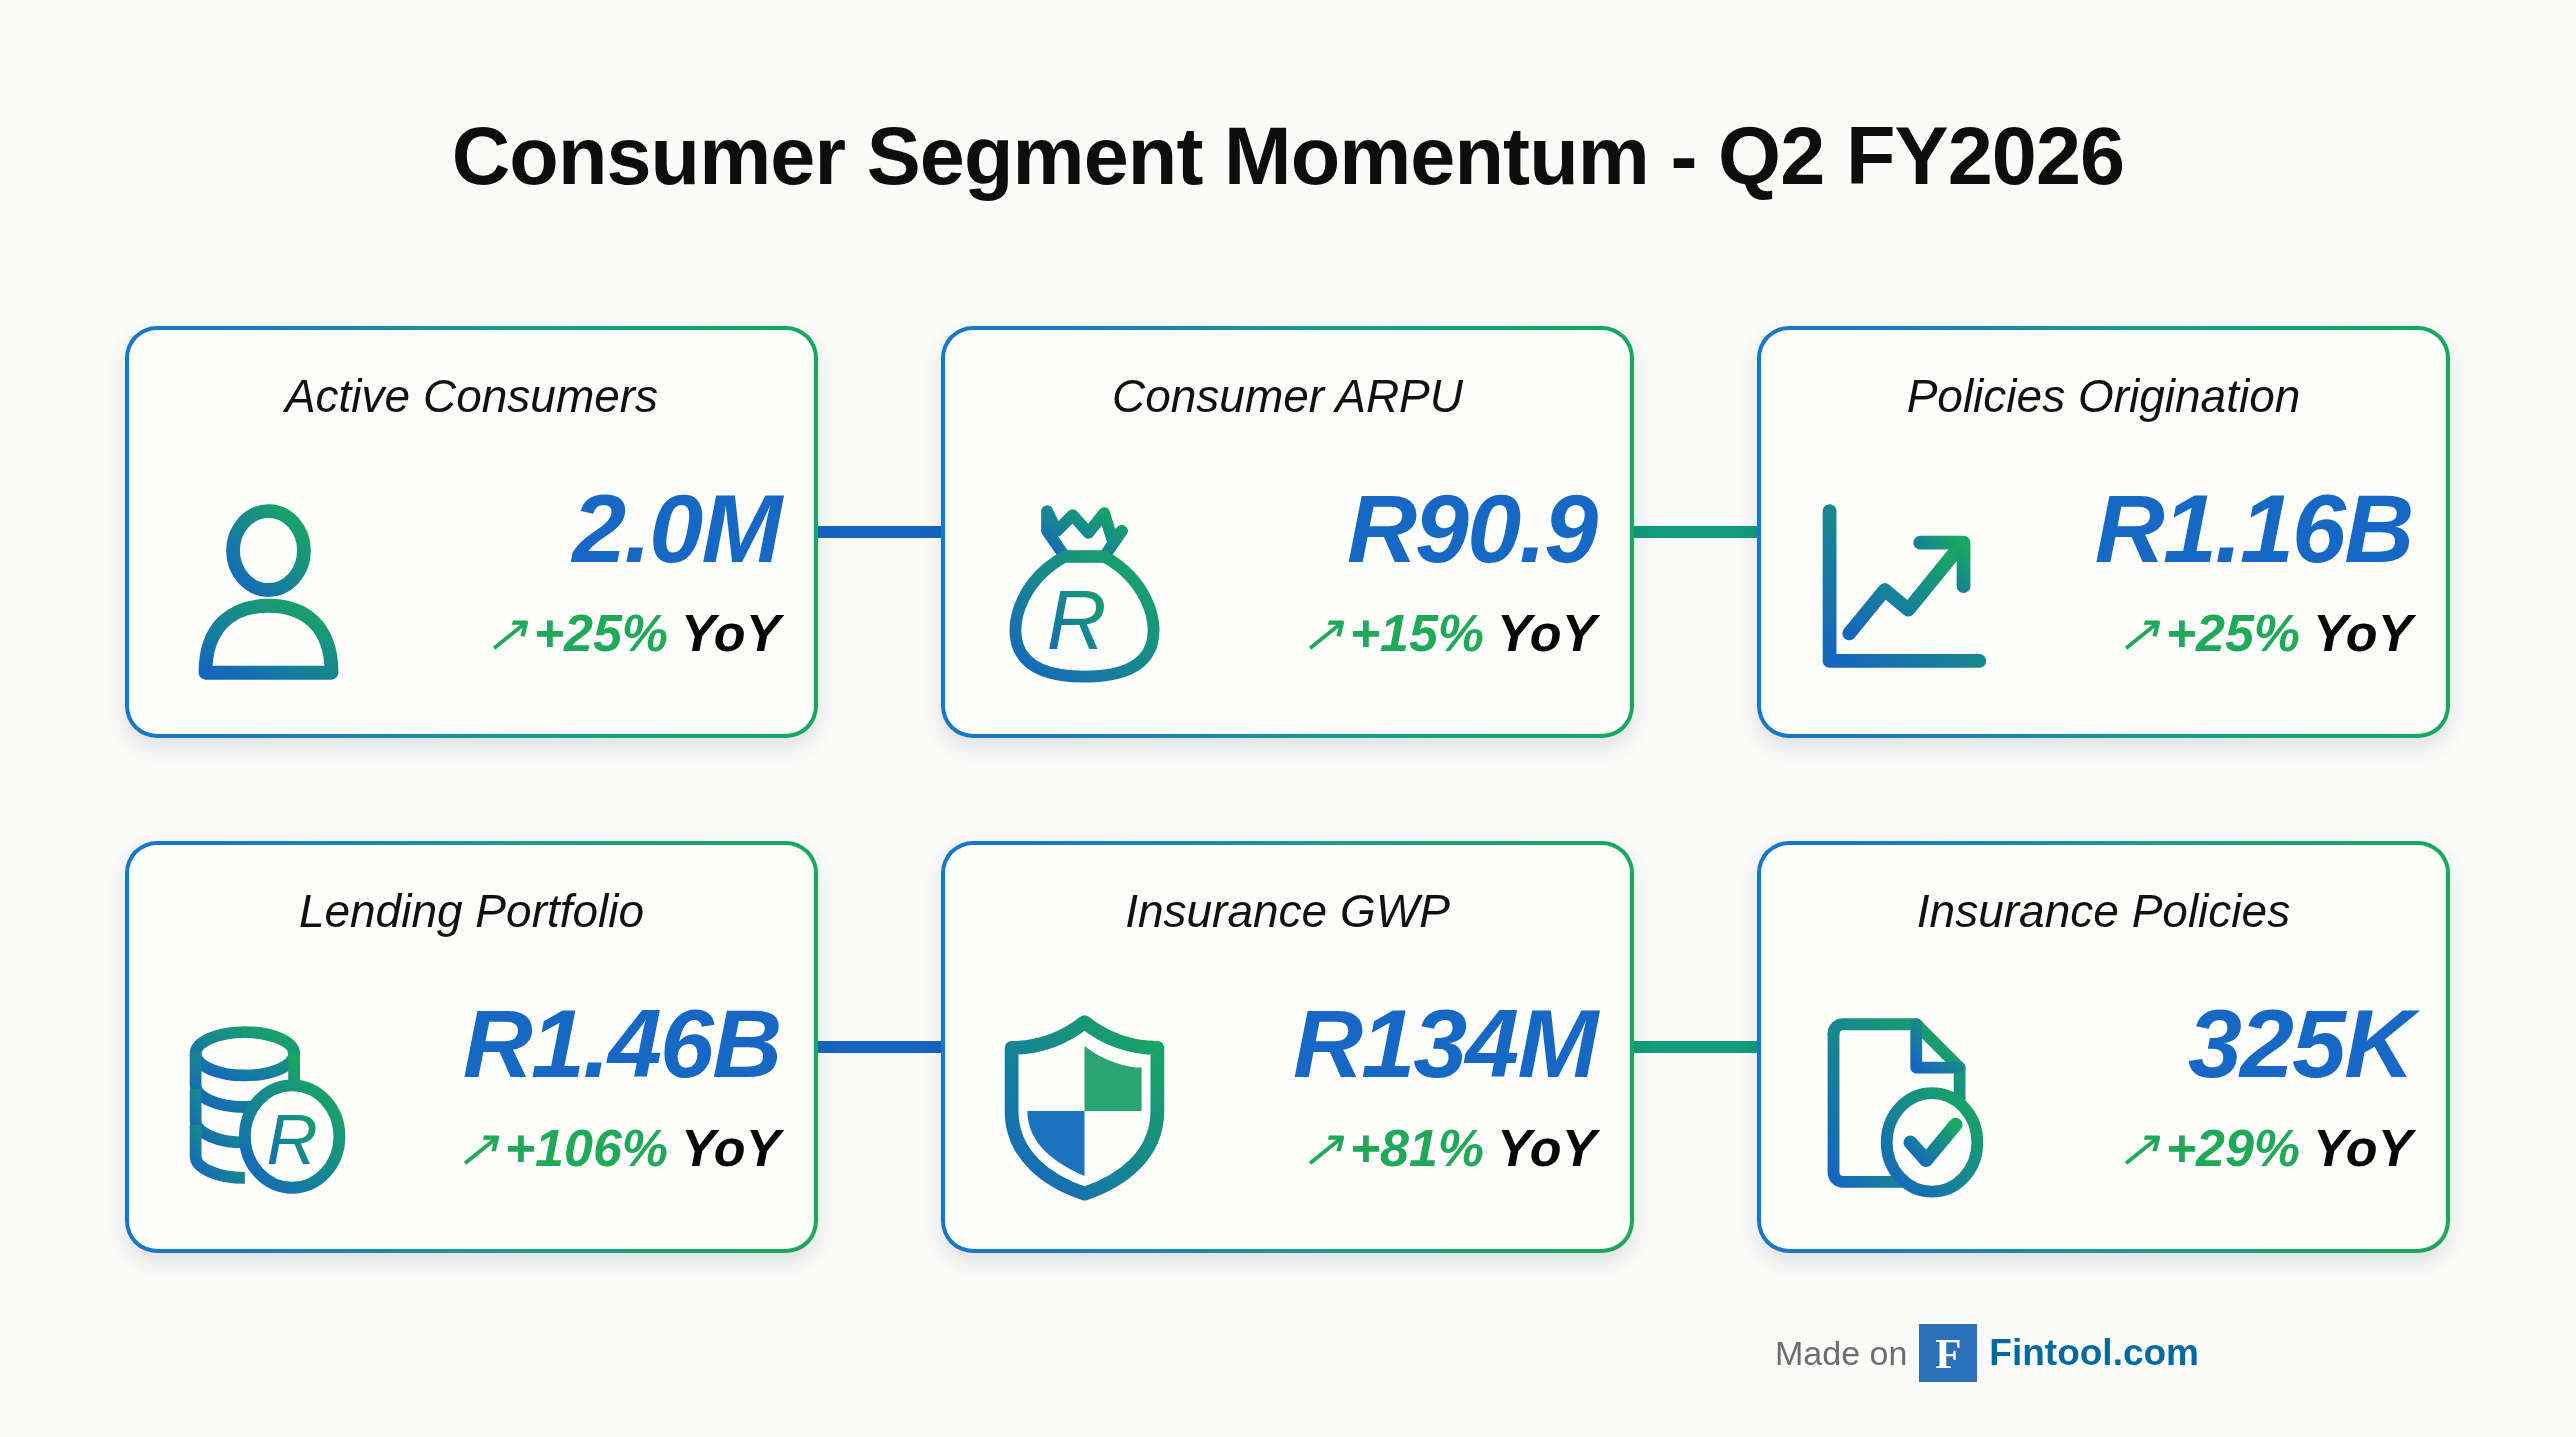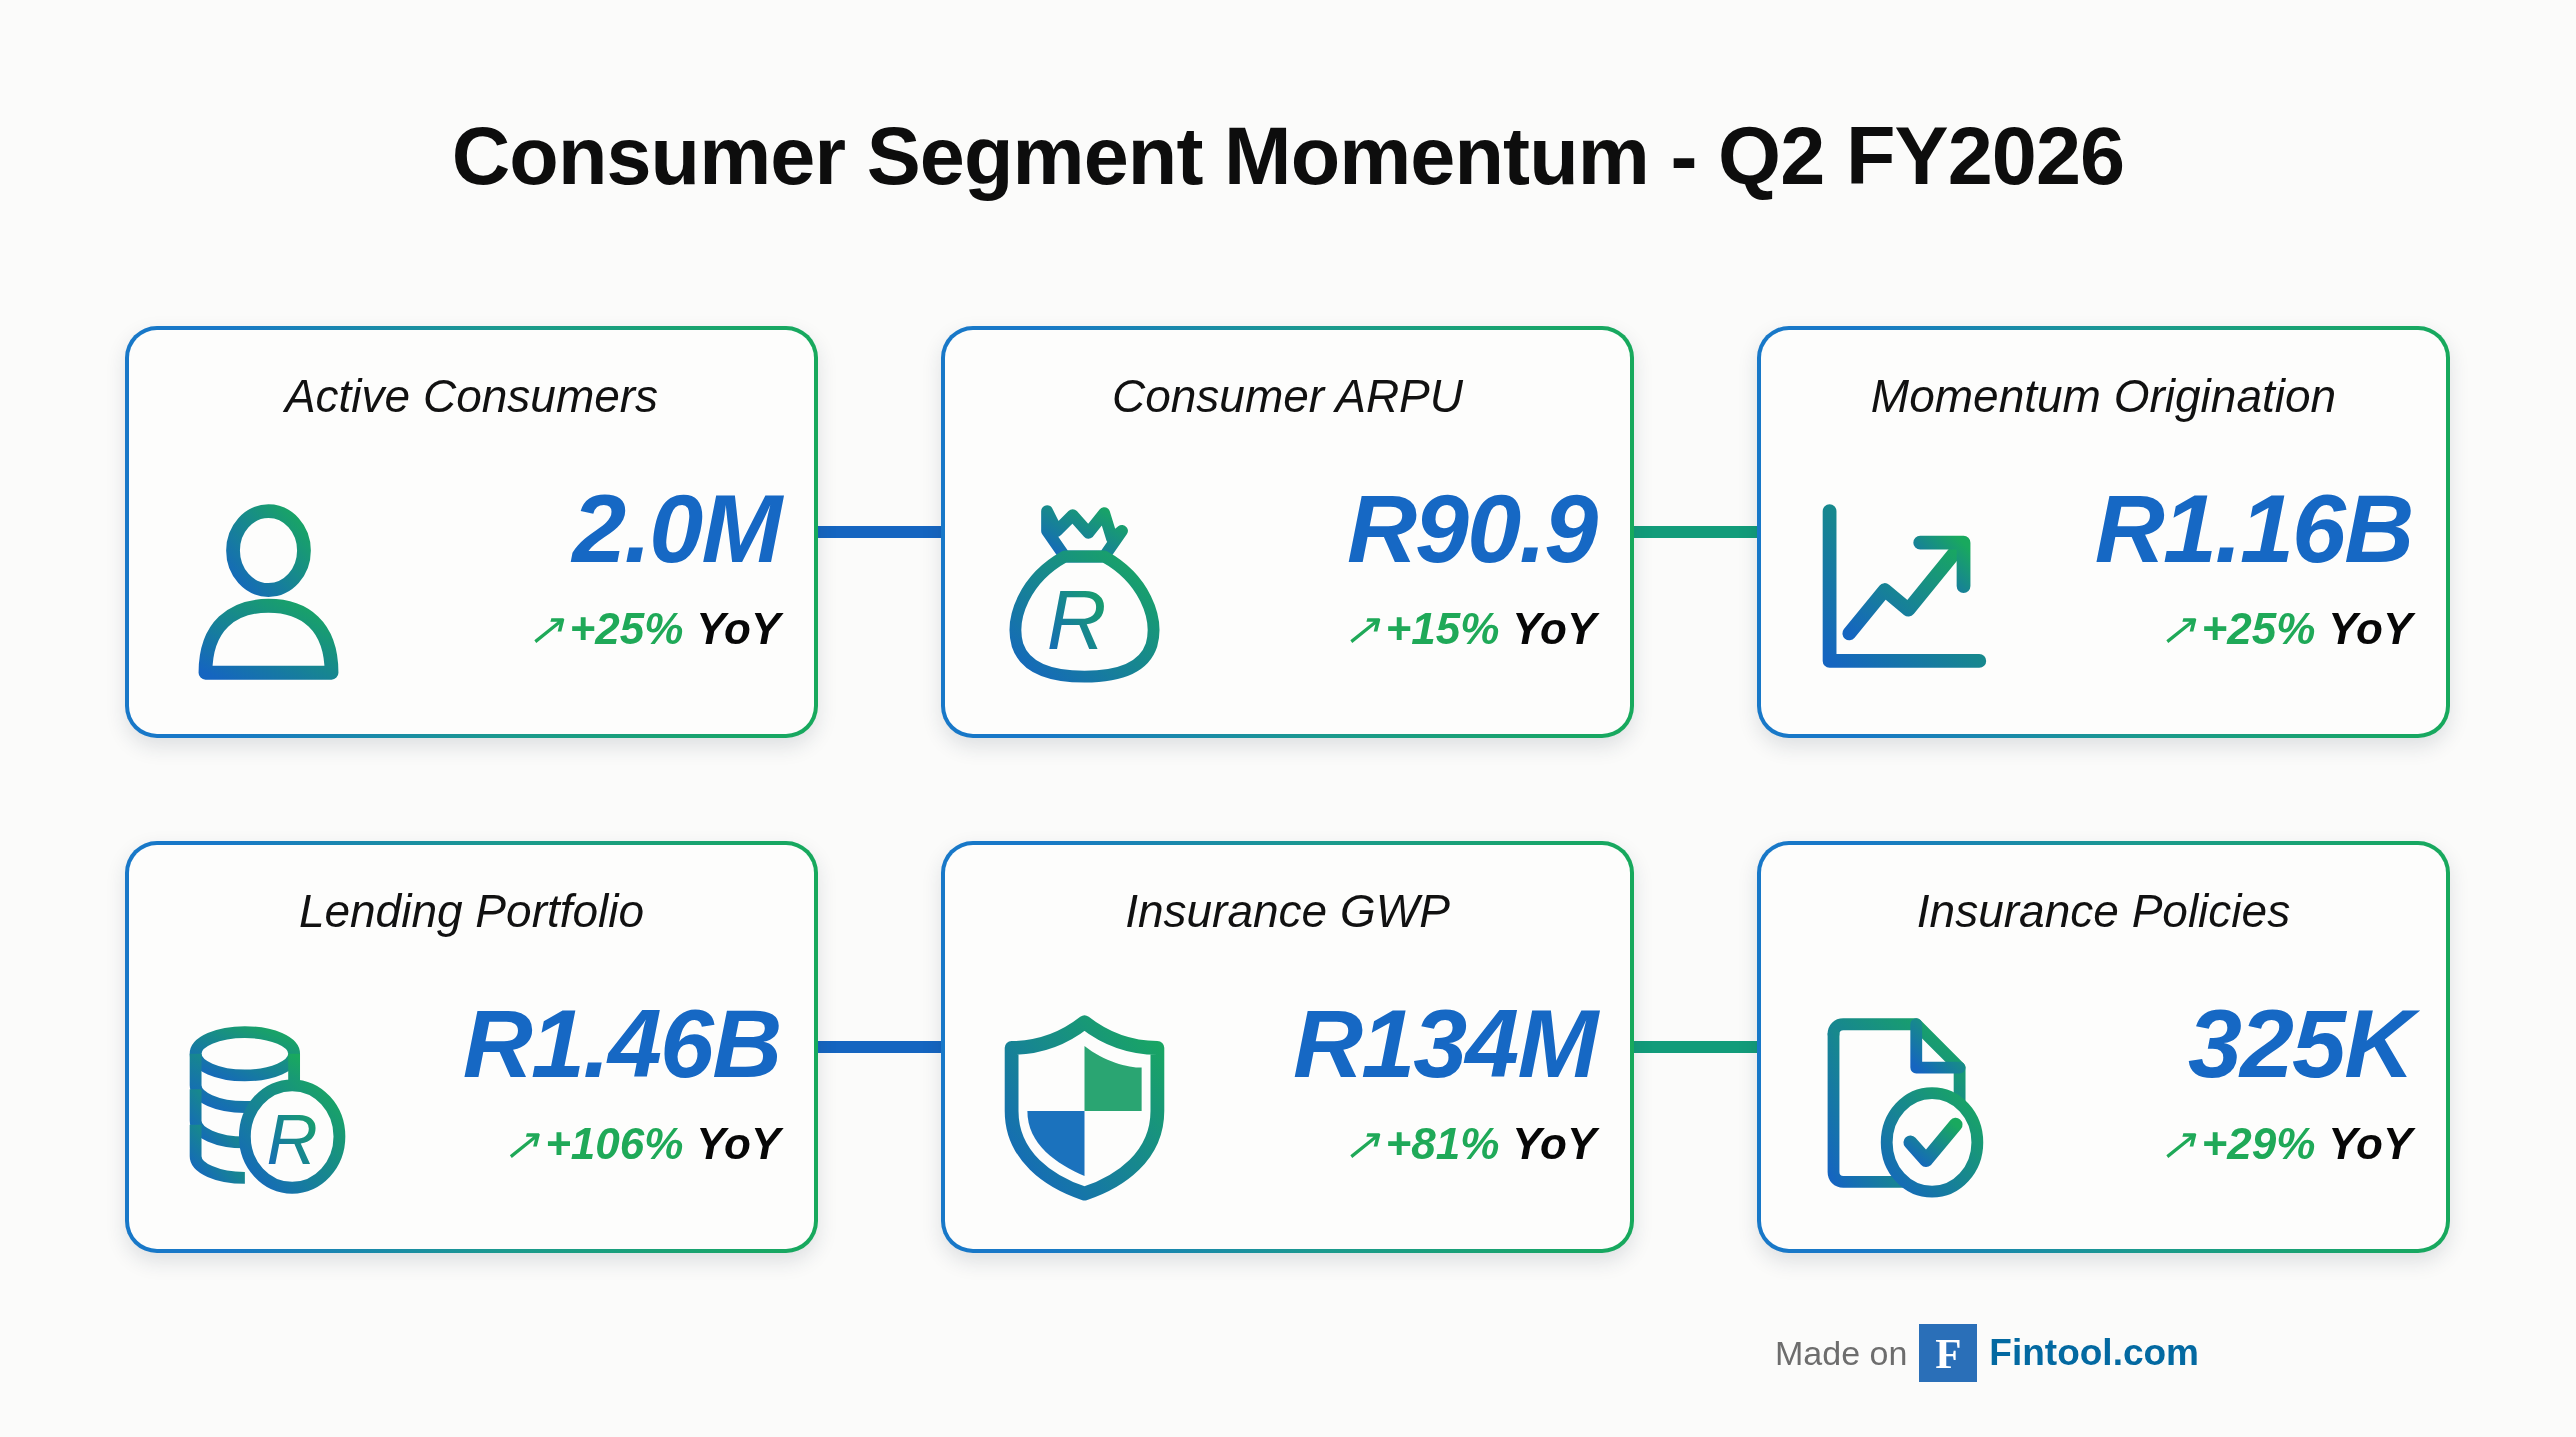--- a/index.html
+++ b/index.html
@@ -98,21 +98,21 @@
     color: #1668c4;
     letter-spacing: -1.9px;
     white-space: nowrap;
     line-height: 1.05;
   }
 
   .card-delta {
     position: absolute;
     right: 34px;
     top: 275px;
-    font-size: 44px;
+    font-size: 52px;
     font-weight: bold;
     white-space: nowrap;
     line-height: 1.1;
   }
   .card-delta .delta-arrow { color: #1fa958; font-weight: normal; margin-right: 5.6px; }
   .card-delta .delta-pct   { color: #1fa958; }
   .card-delta .delta-unit  { color: #070707; margin-left: 13px; }
 
   
   .connector {
@@ -211,21 +211,21 @@
         <div class="card-delta">
           <span class="delta-arrow">↗</span><span class="delta-pct">+15%</span><span class="delta-unit">YoY</span>
         </div>
       </div>
     </div>
 
     <div class="connector green"></div>
 
     <div class="kpi-card">
       <div class="inner">
-        <div class="card-label">Momentum Origination</div>
+        <div class="card-label">Policies Origination</div>
         <div class="card-icon">
           <svg viewBox="0 0 100 100" fill="none">
             <defs>
               <linearGradient id="g3" x1="0" y1="1" x2="1" y2="0">
                 <stop offset="0%" stop-color="#1565c0"></stop>
                   <stop offset="100%" stop-color="#19a95e"></stop>
               </linearGradient>
             </defs>
             <path d="M14 10 L14 86 L90 86" stroke="url(#g3)" stroke-width="7" stroke-linecap="round" stroke-linejoin="round"></path>
             <path d="M24 72 L42 50 L54 60 L80 28" stroke="url(#g3)" stroke-width="7" stroke-linecap="round" stroke-linejoin="round"></path>

